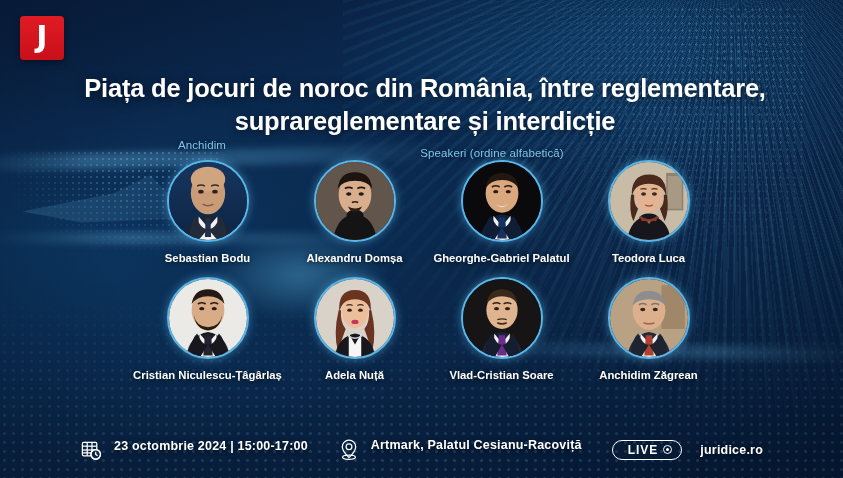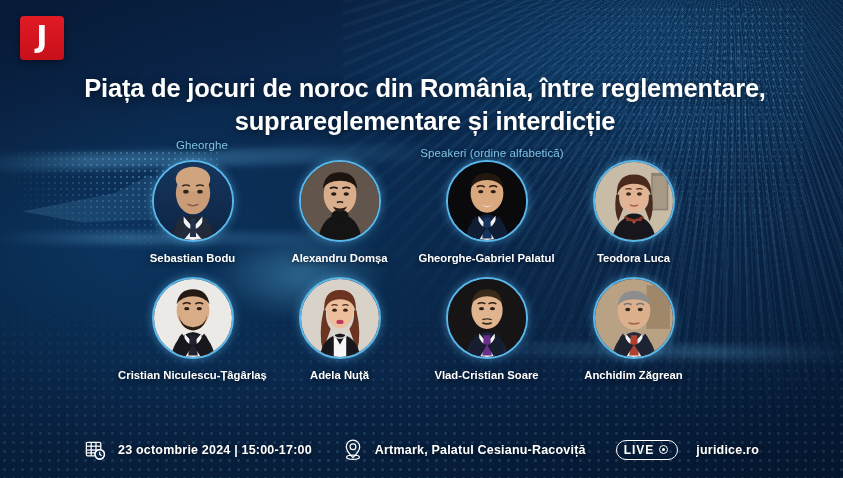--- a/index.html
+++ b/index.html
@@ -137,21 +137,21 @@
     font-size:11.5px;
     letter-spacing:.1px;
     text-shadow:0 1px 4px rgba(0,0,0,.5);
     white-space:nowrap;
   }
   #lbl-moderator{ left:202px; top:139px; transform:translateX(-50%); }
   #lbl-speakeri{ left:492px; top:139px; transform:translateX(-50%);margin-top:8px; }
 
   
   .people{
-    position:absolute; left:119px; top:160px;
+    position:absolute; left:134px; top:160px;
     width:588px;
   }
   .row{ display:flex; }
   .person{ width:147px; display:flex; flex-direction:column; align-items:center; }
   .ring{
     width:82px; height:82px; border-radius:50%;
     border:2px solid #5ab6e8;
     box-shadow:0 0 10px rgba(90,182,232,.55), inset 0 0 4px rgba(0,0,0,.5);
     overflow:hidden; position:relative;
     background:#112e52;
@@ -166,29 +166,29 @@
   }
   .row2{ margin-top:12px; }
 
   
   .footer{
     position:absolute; left:0; right:0; bottom:16px;
     display:flex; align-items:center; justify-content:center;
     gap:0;
     color:#fff;
   }
-  .fitem{ display:flex; align-items:center; }
+  .fitem{ display:flex; align-items:flex-start; }
   .ftext{ font-size:12.5px; font-weight:bold; letter-spacing:.2px;
           text-shadow:0 1px 5px rgba(0,0,0,.6); white-space:nowrap; }
   .ficon{ margin-right:11px; display:flex; align-items:center; }
   .gap{ width:30px; }
   .live{
     border:1.6px solid #ffffff;
     border-radius:11px;
-    padding:2px 9px 2px 7px;
+    padding:2px 9px 2px 15px;
     display:flex; align-items:center; gap:5px;
     font-size:12px; font-weight:bold; letter-spacing:1px;
     line-height:1.2;
   }
   .live .dot{
     width:9px; height:9px; border-radius:50%;
     border:1.6px solid #fff;
     position:relative;
   }
   .live .dot::after{
@@ -212,21 +212,21 @@
   <div class="bg-glow-center"></div>
   <div class="bg-dots-bottom"></div>
   <div class="bg-vign"></div>
 
   <div class="logo">
     <span>J</span>
   </div>
 
   <div class="title">Piața de jocuri de noroc din România, între reglementare, suprareglementare și interdicție</div>
 
-  <div class="seclabel" id="lbl-moderator">Gheorghe</div>
+  <div class="seclabel" id="lbl-moderator">Anchidim</div>
   <div class="seclabel" id="lbl-speakeri">Speakeri (ordine alfabetică)</div>
 
   <div class="people">
 
     <div class="row">
 
       <div class="person">
         <div class="ring">
           <svg class="ph" viewBox="0 0 100 100" preserveAspectRatio="xMidYMid slice">
             <defs>

